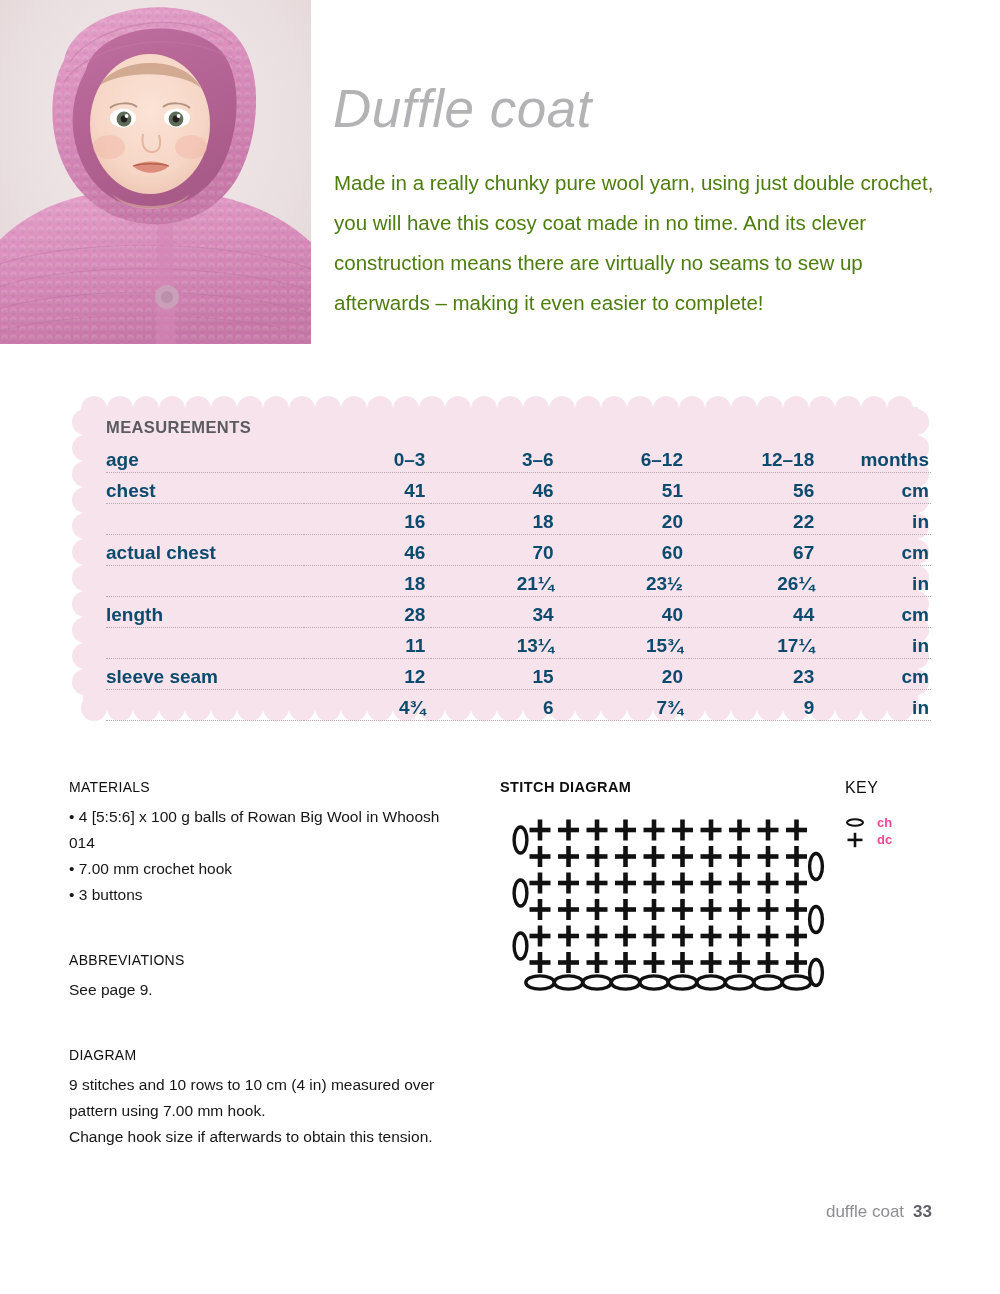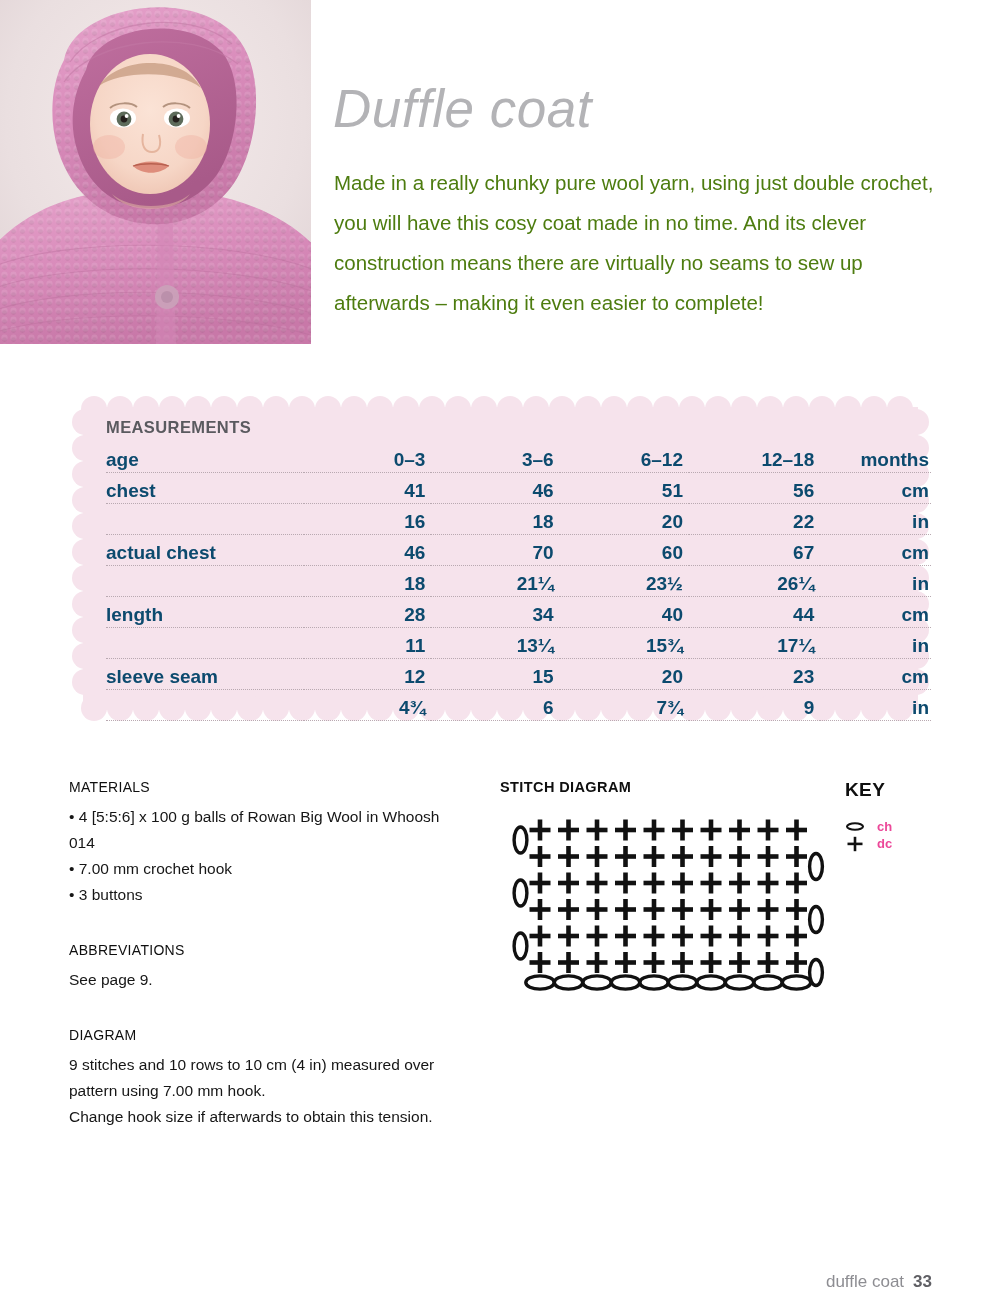--- a/index.html
+++ b/index.html
@@ -103,21 +103,21 @@
     top: 779px;
     width: 400px;
   }
   .sec-head {
     font-size: 14px;
     font-weight: normal;
     color: #0f0f0f;
     letter-spacing: 0.3px;
     margin: 0 0 9px 0;
   }
-  .sec-head.spaced { margin-top: 34px; }
+  .sec-head.spaced { margin-top: 44px; }
   .bullet-line, .body-line {
     font-size: 15.5px;
     color: #161616;
     line-height: 26px;
     margin: 0;
   }
 
   
   .col-diagram {
     position: absolute;
@@ -133,36 +133,36 @@
   }
   .diagram-svg { display: block; margin-top: 18px; }
 
   
   .col-key {
     position: absolute;
     left: 845px;
     top: 779px;
   }
   .key-head {
-    font-size: 19px;
-    font-weight: bold;
+    font-size: 16px;
+    font-weight: normal;
     color: #0f0f0f;
     letter-spacing: 0.4px;
     margin: 0;
   }
   .key-rows { margin-top: 17px; display: block; }
   .key-row { display: flex; align-items: center; height: 17px; }
   .key-sym { width: 32px; display: flex; justify-content: flex-start; align-items: center; }
   .key-lbl { font-size: 13px; font-weight: bold; color: #ec4899; }
 
   
   .footer {
     position: absolute;
     right: 68px;
-    top: 1272px;
+    top: 1202px;
     font-size: 17px;
     color: #8d8d92;
     white-space: nowrap;
   }
   .footer .pg {
     font-weight: bold;
     color: #5f5f64;
     margin-left: 9px;
   }
 </style>

